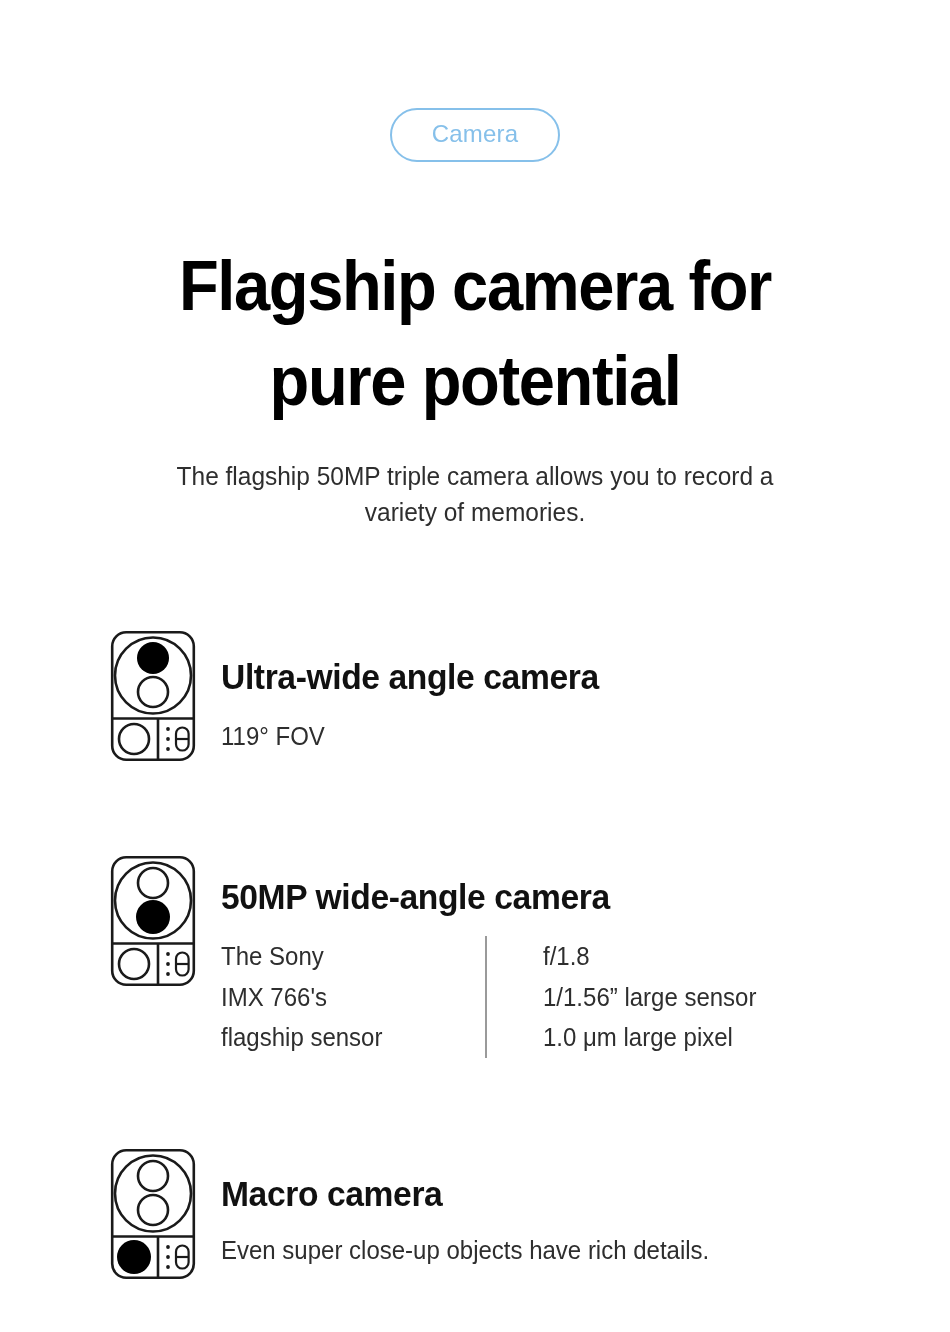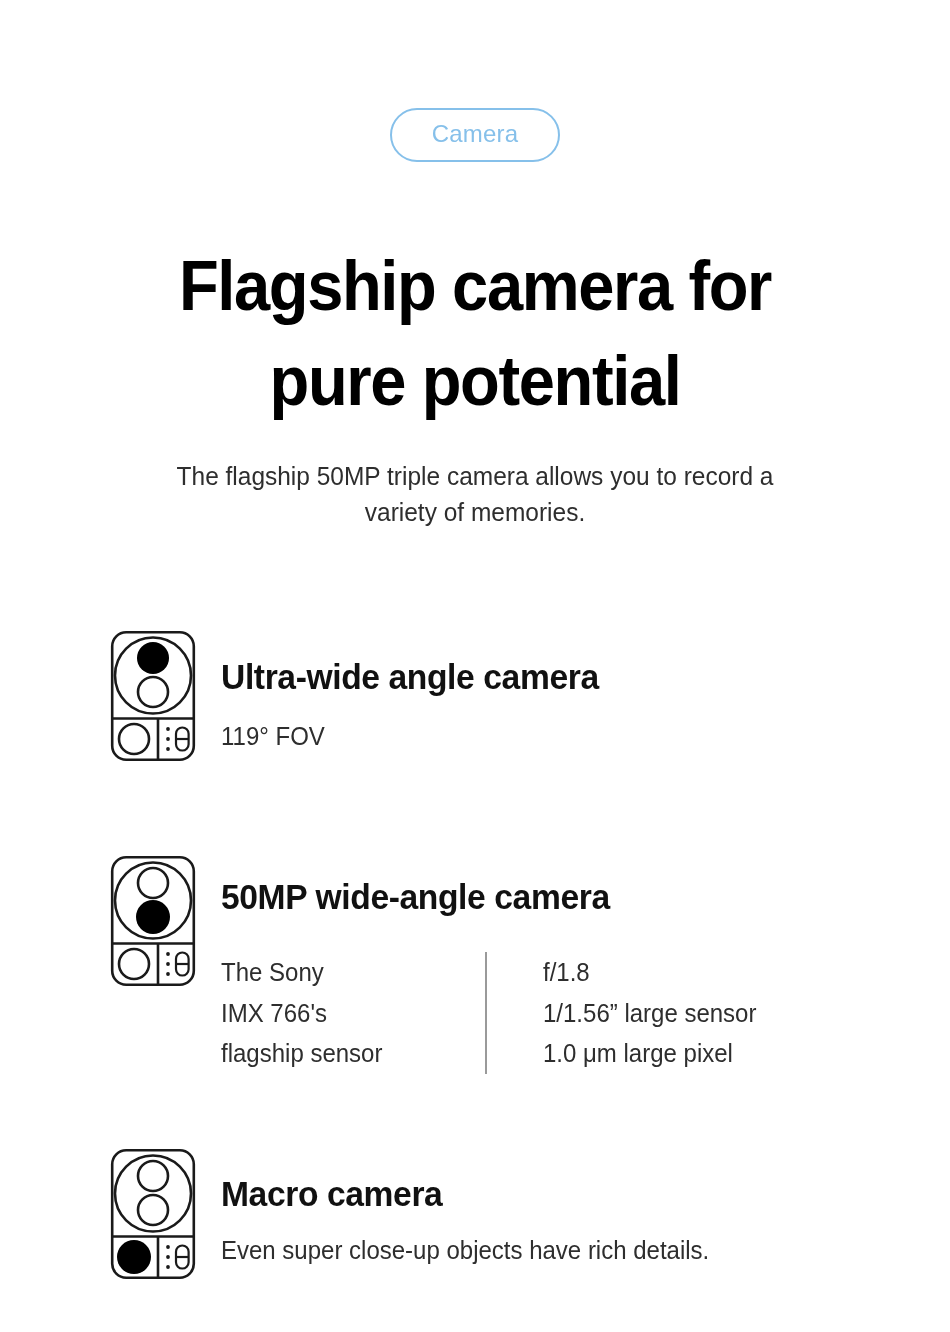--- a/index.html
+++ b/index.html
@@ -113,21 +113,21 @@
   
   #feature-ultrawide { top: 630px; }
   #feature-ultrawide .feature-title { margin-top: 27px; }
   #feature-ultrawide .feature-sub   { margin-top: 22px; }
 
   
   #feature-wide { top: 855px; }
   #feature-wide .feature-title { margin-top: 22px; }
   .spec-cols {
     display: flex;
-    margin-top: 36px;
+    margin-top: 20px;
   }
   .spec-col {
     font-family: "Liberation Sans", sans-serif;
     font-size: 25px;
     line-height: 1.62;
     color: #2e2e2e;
     transform: scaleX(0.96);
     transform-origin: left top;
     white-space: pre-line;
   }

